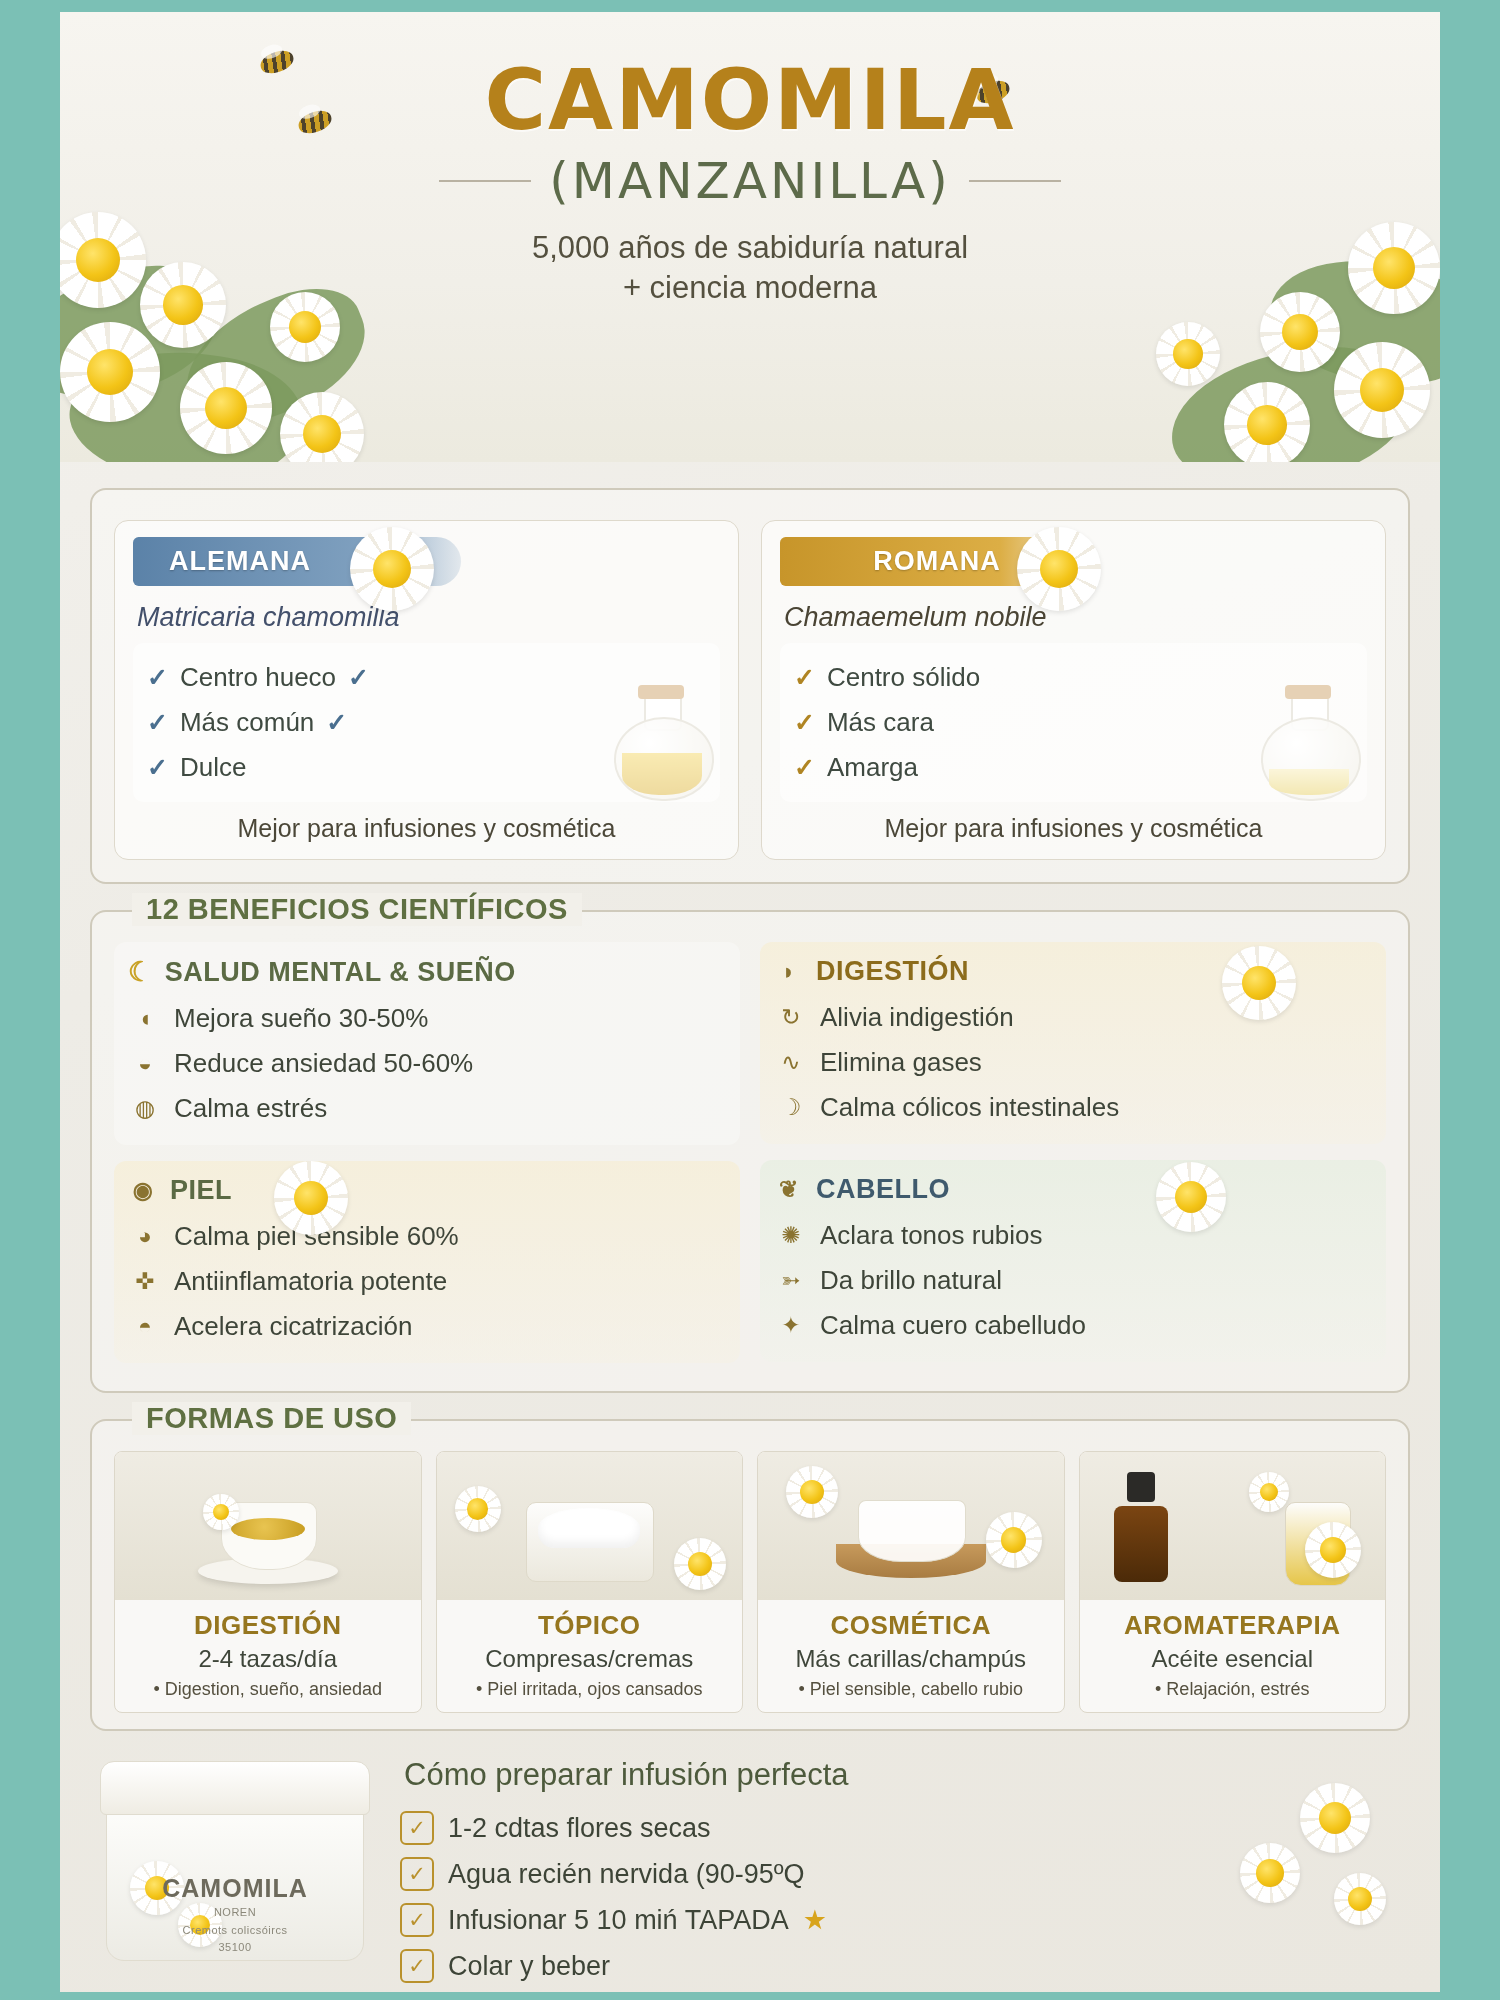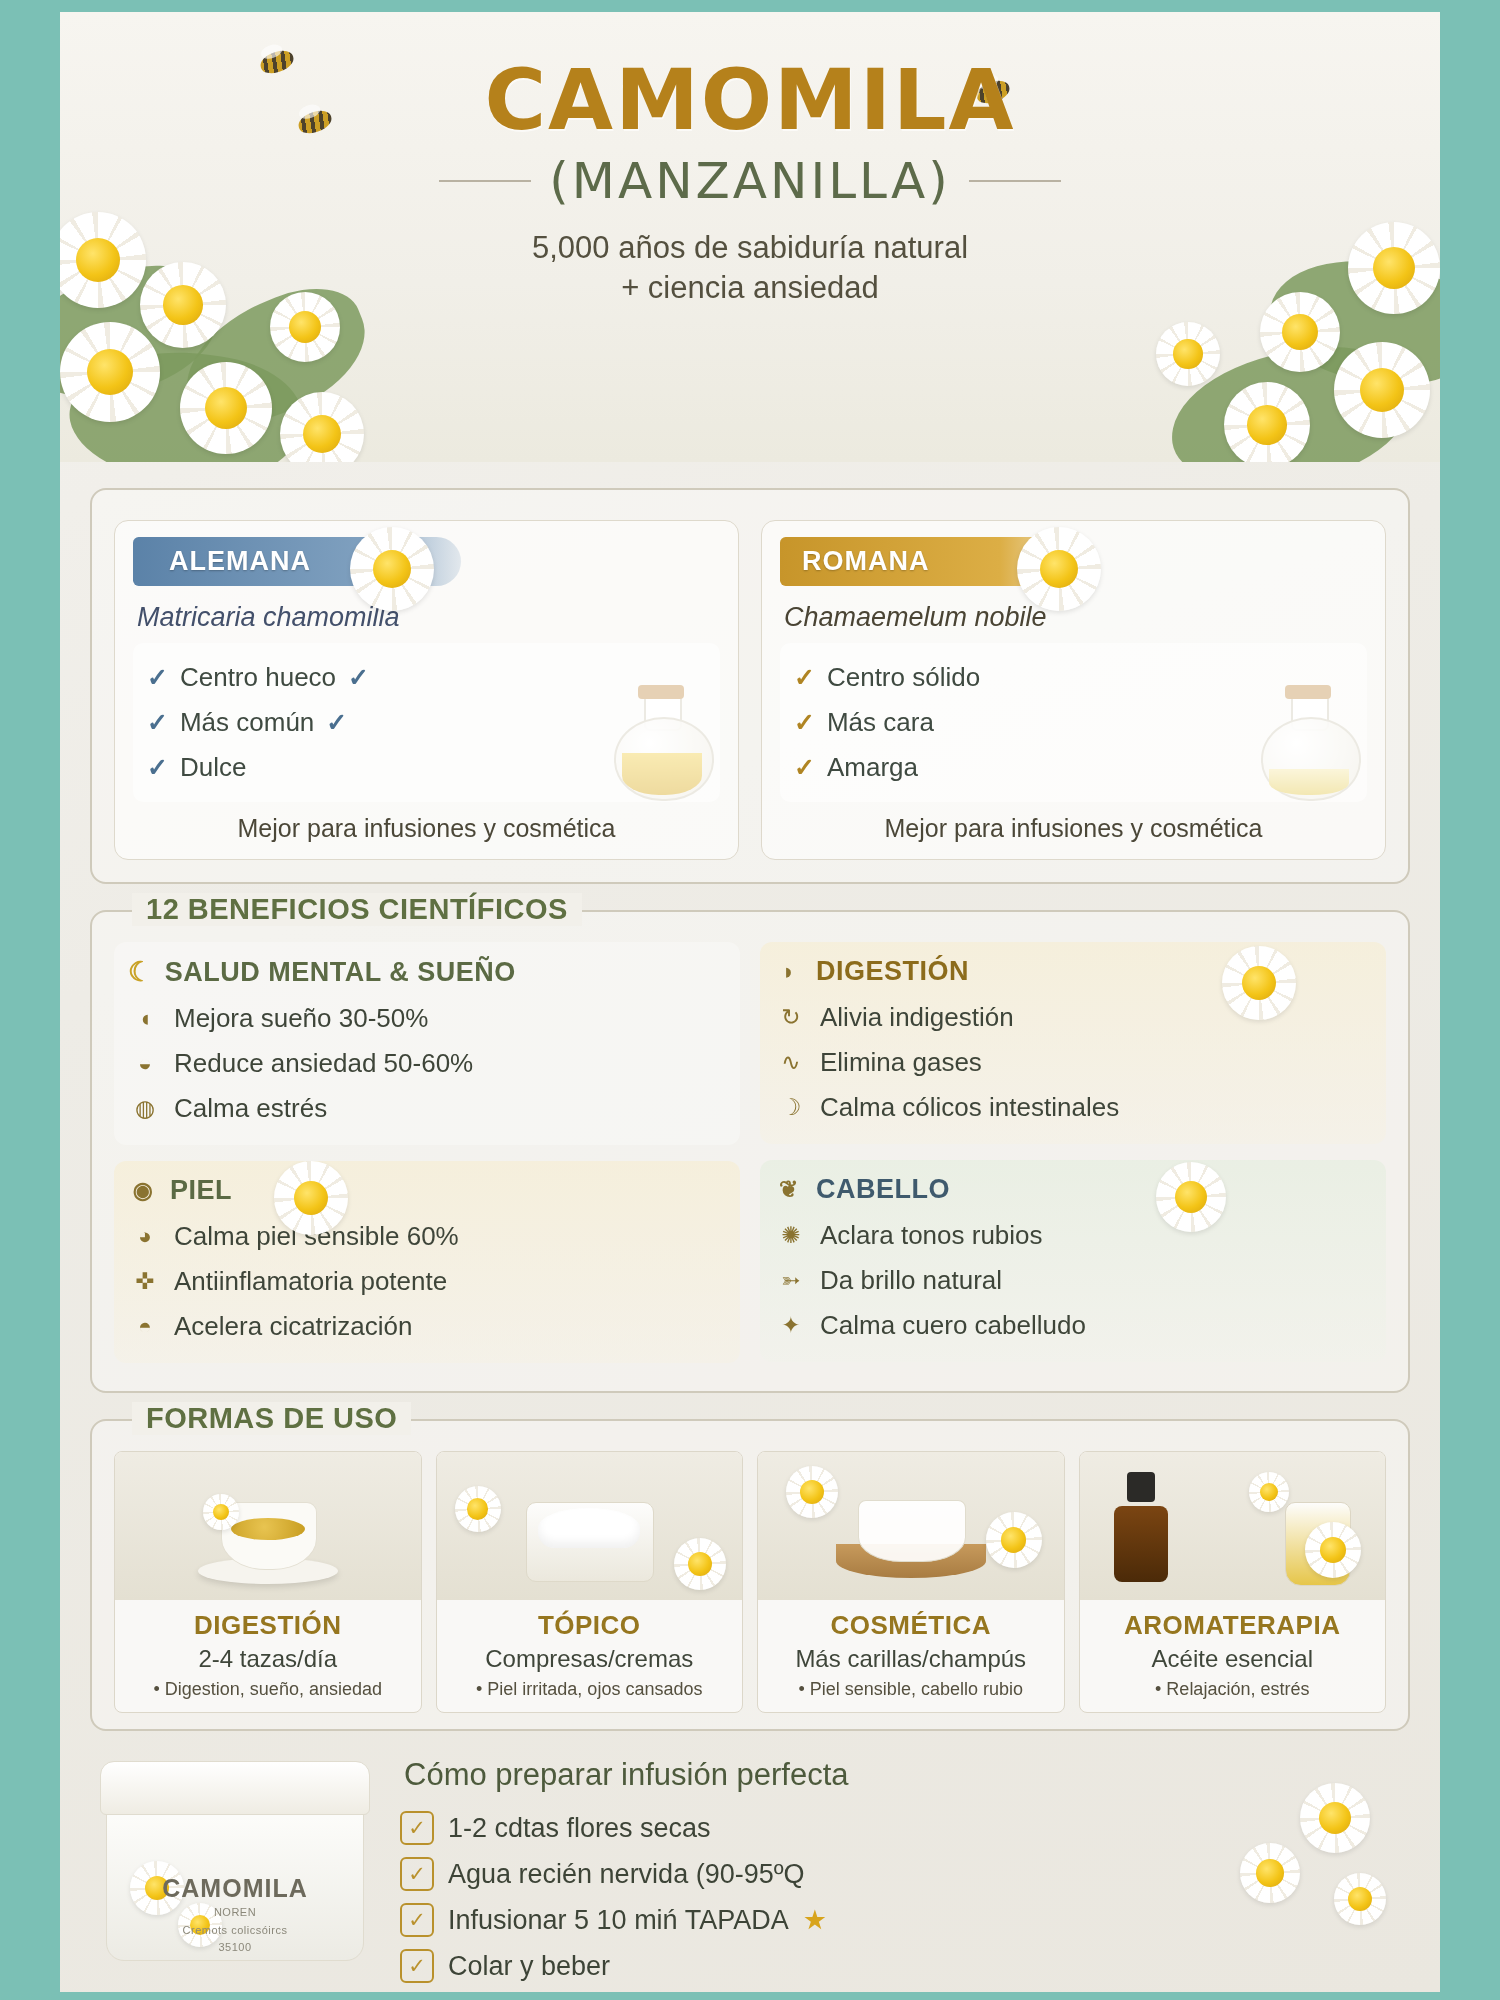--- a/index.html
+++ b/index.html
@@ -181,21 +181,21 @@
     min-width: 270px;
     padding: 9px 22px;
     border-radius: 6px 26px 26px 6px;
     font-size: 27px;
     font-weight: bold;
     letter-spacing: 1px;
     color: #ffffff;
     text-shadow: 0 1px 2px rgba(0,0,0,.25);
   }
   .banner-blue { background: linear-gradient(90deg, #5b82a8 0%, #7fa0bf 70%, rgba(127,160,191,.2) 100%); padding-left: 36px; }
-  .banner-gold { background: linear-gradient(90deg, #c7952a 0%, #dcae45 70%, rgba(220,174,69,.15) 100%); }
+  .banner-gold { background: linear-gradient(90deg, #c7952a 0%, #dcae45 70%, rgba(220,174,69,.15) 100%); text-align: center; }
   .type-latin {
     margin: 16px 0 10px 4px;
     font-size: 27px;
     font-style: italic;
     color: #43506b;
   }
   .type-latin.brown { color: #4a4434; }
   .type-list {
     background: rgba(255,255,255,.55);
     border-radius: 10px;
@@ -601,21 +601,21 @@
 
       <div class="hero-text">
         <div class="title-main">CAMOMILA</div>
         <div class="subtitle-wrap">
           <span class="rule"></span>
           <span class="title-sub">(MANZANILLA)</span>
           <span class="rule"></span>
         </div>
         <div class="tagline">
           <div>5,000 años de sabiduría natural</div>
-          <div>+ ciencia ansiedad</div>
+          <div>+ ciencia moderna</div>
         </div>
       </div>
     </div>
 
     <div class="section">
       <div class="types">
 
         <div class="type-card">
           <div class="daisy" style="left:235px; top:6px; width:84px; height:84px;">
               <div class="petals">

